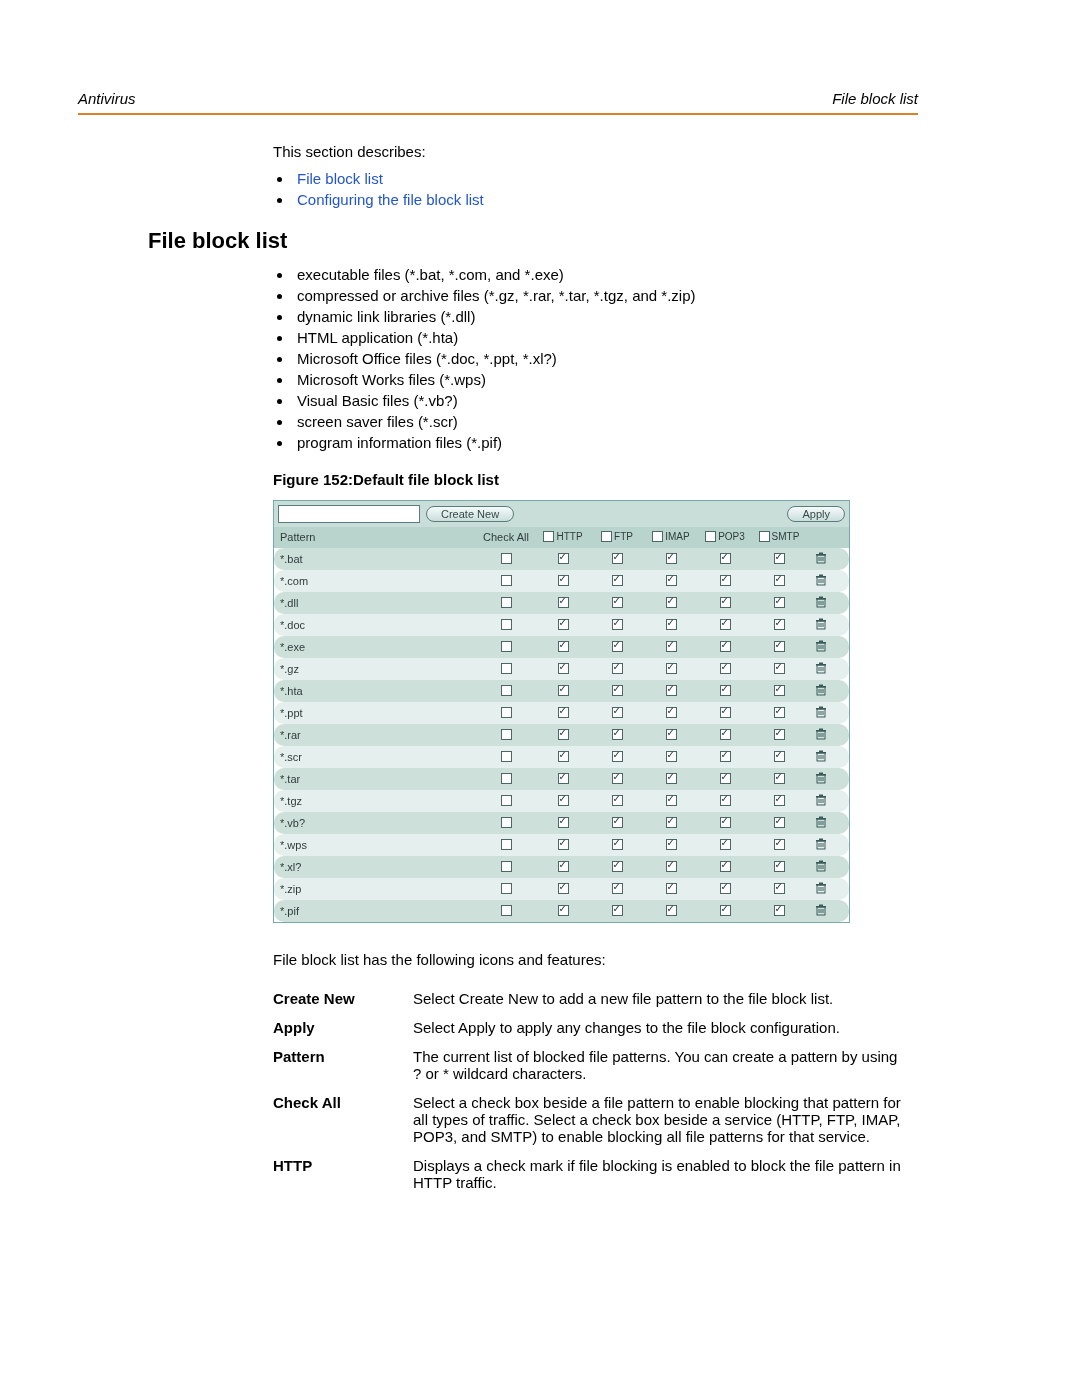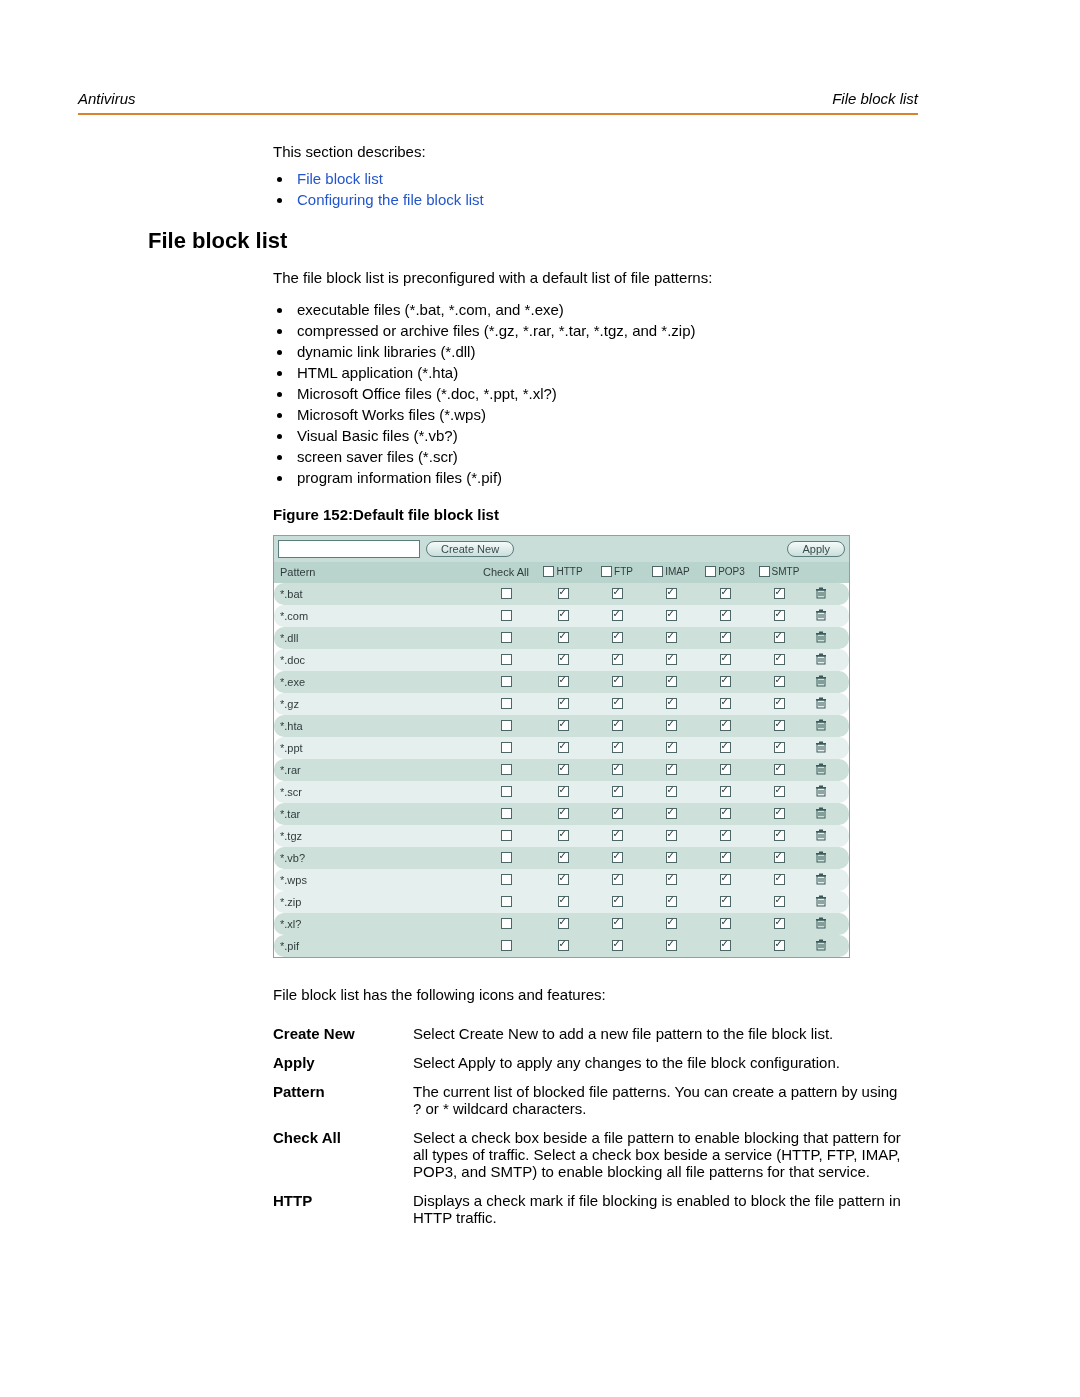--- a/index.html
+++ b/index.html
@@ -181,21 +181,20 @@
   <p class="intro">This section describes:</p>
   <ul class="link-list">
     <li><span class="link">File block list</span></li>
     <li><span class="link">Configuring the file block list</span></li>
   </ul>
 </div>
 
 <h2 class="section-h">File block list</h2>
 
 <div class="content-indent">
-  <p>The file block list is preconfigured with a default list of file patterns:</p>
   <ul class="desc-list" id="bullets-ul">
         <li>executable files (*.bat, *.com, and *.exe)</li>
         <li>compressed or archive files (*.gz, *.rar, *.tar, *.tgz, and *.zip)</li>
         <li>dynamic link libraries (*.dll)</li>
         <li>HTML application (*.hta)</li>
         <li>Microsoft Office files (*.doc, *.ppt, *.xl?)</li>
         <li>Microsoft Works files (*.wps)</li>
         <li>Visual Basic files (*.vb?)</li>
         <li>screen saver files (*.scr)</li>
         <li>program information files (*.pif)</li>
@@ -467,39 +466,39 @@
             <div class="col-srv"><span class="chkbox checked"></span></div>
             <div class="col-del"><span class="trash"><svg viewBox="0 0 12 12" width="12" height="12">
                   <rect x="2" y="3" width="8" height="8" fill="none" stroke="#3b5a5a" stroke-width="1"></rect>
                   <line x1="4" y1="5" x2="4" y2="9" stroke="#3b5a5a" stroke-width="1"></line>
                   <line x1="6" y1="5" x2="6" y2="9" stroke="#3b5a5a" stroke-width="1"></line>
                   <line x1="8" y1="5" x2="8" y2="9" stroke="#3b5a5a" stroke-width="1"></line>
                   <rect x="1" y="2" width="10" height="1.5" fill="#3b5a5a"></rect>
                   <rect x="4" y="0.5" width="4" height="1.5" fill="#3b5a5a"></rect>
                 </svg></span></div>
           </div>
+          <div class="fb-row alt0">
+            <div class="col-pat">*.xl?</div>
+            <div class="col-chk"><span class="chkbox"></span></div>
+            <div class="col-srv"><span class="chkbox checked"></span></div>
+            <div class="col-srv"><span class="chkbox checked"></span></div>
+            <div class="col-srv"><span class="chkbox checked"></span></div>
+            <div class="col-srv"><span class="chkbox checked"></span></div>
+            <div class="col-srv"><span class="chkbox checked"></span></div>
+            <div class="col-del"><span class="trash"><svg viewBox="0 0 12 12" width="12" height="12">
+                  <rect x="2" y="3" width="8" height="8" fill="none" stroke="#3b5a5a" stroke-width="1"></rect>
+                  <line x1="4" y1="5" x2="4" y2="9" stroke="#3b5a5a" stroke-width="1"></line>
+                  <line x1="6" y1="5" x2="6" y2="9" stroke="#3b5a5a" stroke-width="1"></line>
+                  <line x1="8" y1="5" x2="8" y2="9" stroke="#3b5a5a" stroke-width="1"></line>
+                  <rect x="1" y="2" width="10" height="1.5" fill="#3b5a5a"></rect>
+                  <rect x="4" y="0.5" width="4" height="1.5" fill="#3b5a5a"></rect>
+                </svg></span></div>
+          </div>
           <div class="fb-row alt1">
             <div class="col-pat">*.zip</div>
-            <div class="col-chk"><span class="chkbox"></span></div>
-            <div class="col-srv"><span class="chkbox checked"></span></div>
-            <div class="col-srv"><span class="chkbox checked"></span></div>
-            <div class="col-srv"><span class="chkbox checked"></span></div>
-            <div class="col-srv"><span class="chkbox checked"></span></div>
-            <div class="col-srv"><span class="chkbox checked"></span></div>
-            <div class="col-del"><span class="trash"><svg viewBox="0 0 12 12" width="12" height="12">
-                  <rect x="2" y="3" width="8" height="8" fill="none" stroke="#3b5a5a" stroke-width="1"></rect>
-                  <line x1="4" y1="5" x2="4" y2="9" stroke="#3b5a5a" stroke-width="1"></line>
-                  <line x1="6" y1="5" x2="6" y2="9" stroke="#3b5a5a" stroke-width="1"></line>
-                  <line x1="8" y1="5" x2="8" y2="9" stroke="#3b5a5a" stroke-width="1"></line>
-                  <rect x="1" y="2" width="10" height="1.5" fill="#3b5a5a"></rect>
-                  <rect x="4" y="0.5" width="4" height="1.5" fill="#3b5a5a"></rect>
-                </svg></span></div>
-          </div>
-          <div class="fb-row alt0">
-            <div class="col-pat">*.xl?</div>
             <div class="col-chk"><span class="chkbox"></span></div>
             <div class="col-srv"><span class="chkbox checked"></span></div>
             <div class="col-srv"><span class="chkbox checked"></span></div>
             <div class="col-srv"><span class="chkbox checked"></span></div>
             <div class="col-srv"><span class="chkbox checked"></span></div>
             <div class="col-srv"><span class="chkbox checked"></span></div>
             <div class="col-del"><span class="trash"><svg viewBox="0 0 12 12" width="12" height="12">
                   <rect x="2" y="3" width="8" height="8" fill="none" stroke="#3b5a5a" stroke-width="1"></rect>
                   <line x1="4" y1="5" x2="4" y2="9" stroke="#3b5a5a" stroke-width="1"></line>
                   <line x1="6" y1="5" x2="6" y2="9" stroke="#3b5a5a" stroke-width="1"></line>

